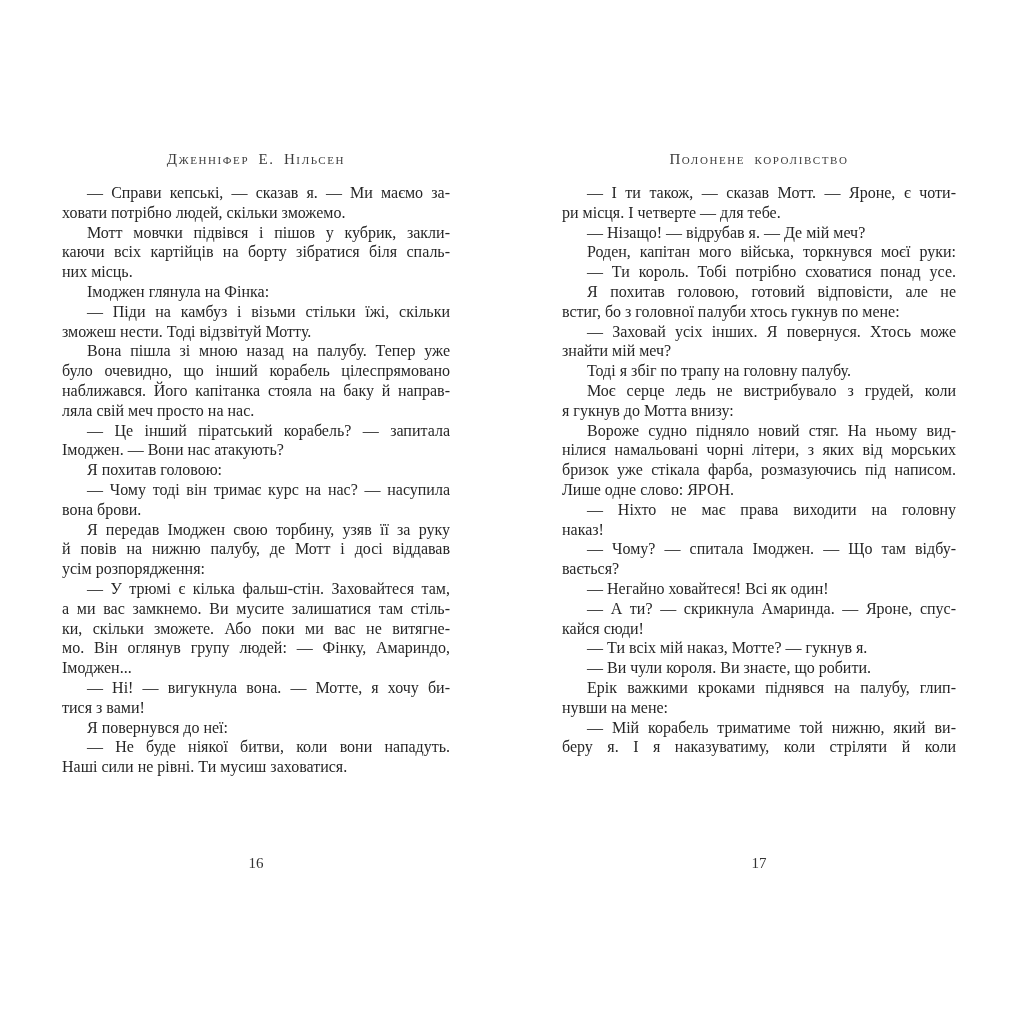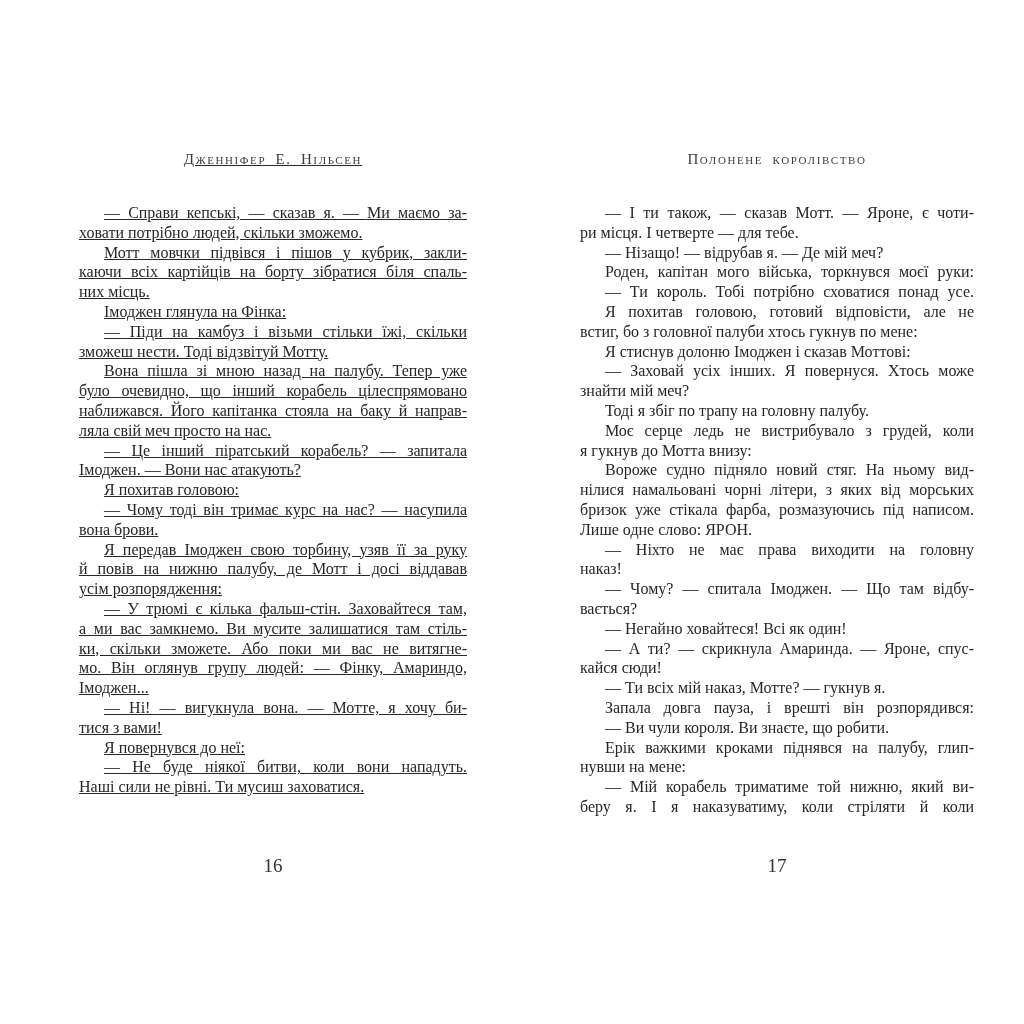--- a/index.html
+++ b/index.html
@@ -18,53 +18,53 @@
     height: 1024px;
     background: #ffffff;
   }
   .page {
     position: absolute;
     top: 0;
     height: 1024px;
     box-sizing: border-box;
     padding-top: 150px;
   }
-  .page.left  { left: 79px;  width: 388px; text-decoration: underline; }
-  .page.right { left: 580px; width: 394px; }
+  .page.left  { left: 62px;  width: 388px; }
+  .page.right { left: 562px; width: 394px; }
   .running-head {
     text-align: center;
     font-variant: small-caps;
     font-size: 15px;
     line-height: 19px;
     letter-spacing: 1.6px;
     word-spacing: 4px;
     color: #3c3c3c;
   }
   .text-block {
-    margin-top: 34px;
+    margin-top: 14px;
   }
   .paragraph { margin: 0; }
   .line {
     font-size: 16px;
     line-height: 19.8px;
     height: 19.8px;
     overflow: hidden;
     text-align: justify;
     text-align-last: justify;
     color: #262626;
   }
   .line.first { text-indent: 25px; }
   .line.para-end { text-align-last: left; }
   .page-number {
     position: absolute;
     top: 855px;
     left: 0;
     width: 100%;
     text-align: center;
-    font-size: 19px;
+    font-size: 15px;
     color: #333333;
   }
 </style>
 </head>
 <body>
 
 <div class="spread">
 
   <section class="page left">
     <header class="running-head">Дженніфер Е. Нільсен</header>
@@ -143,23 +143,20 @@
           <div class="line first">Роден, капітан мого війська, торкнувся моєї руки:</div>
         </div>
         <div class="paragraph">
           <div class="line first">— Ти король. Тобі потрібно сховатися понад усе.</div>
         </div>
         <div class="paragraph">
           <div class="line first">Я похитав головою, готовий відповісти, але не</div>
           <div class="line para-end">встиг, бо з головної палуби хтось гукнув по мене:</div>
         </div>
         <div class="paragraph">
-          <div class="line first para-end">Я стиснув долоню Імоджен і сказав Моттові:</div>
-        </div>
-        <div class="paragraph">
           <div class="line first">— Заховай усіх інших. Я повернуся. Хтось може</div>
           <div class="line para-end">знайти мій меч?</div>
         </div>
         <div class="paragraph">
           <div class="line first para-end">Тоді я збіг по трапу на головну палубу.</div>
         </div>
         <div class="paragraph">
           <div class="line first">Моє серце ледь не вистрибувало з грудей, коли</div>
           <div class="line para-end">я гукнув до Мотта внизу:</div>
         </div>
@@ -181,23 +178,20 @@
           <div class="line first para-end">— Негайно ховайтеся! Всі як один!</div>
         </div>
         <div class="paragraph">
           <div class="line first">— А ти? — скрикнула Амаринда. — Яроне, спус-</div>
           <div class="line para-end">кайся сюди!</div>
         </div>
         <div class="paragraph">
           <div class="line first para-end">— Ти всіх мій наказ, Мотте? — гукнув я.</div>
         </div>
         <div class="paragraph">
-          <div class="line first">Запала довга пауза, і врешті він розпорядився:</div>
-        </div>
-        <div class="paragraph">
           <div class="line first para-end">— Ви чули короля. Ви знаєте, що робити.</div>
         </div>
         <div class="paragraph">
           <div class="line first">Ерік важкими кроками піднявся на палубу, глип-</div>
           <div class="line para-end">нувши на мене:</div>
         </div>
         <div class="paragraph">
           <div class="line first">— Мій корабель триматиме той нижню, який ви-</div>
           <div class="line">беру я. І я наказуватиму, коли стріляти й коли</div>
         </div>

